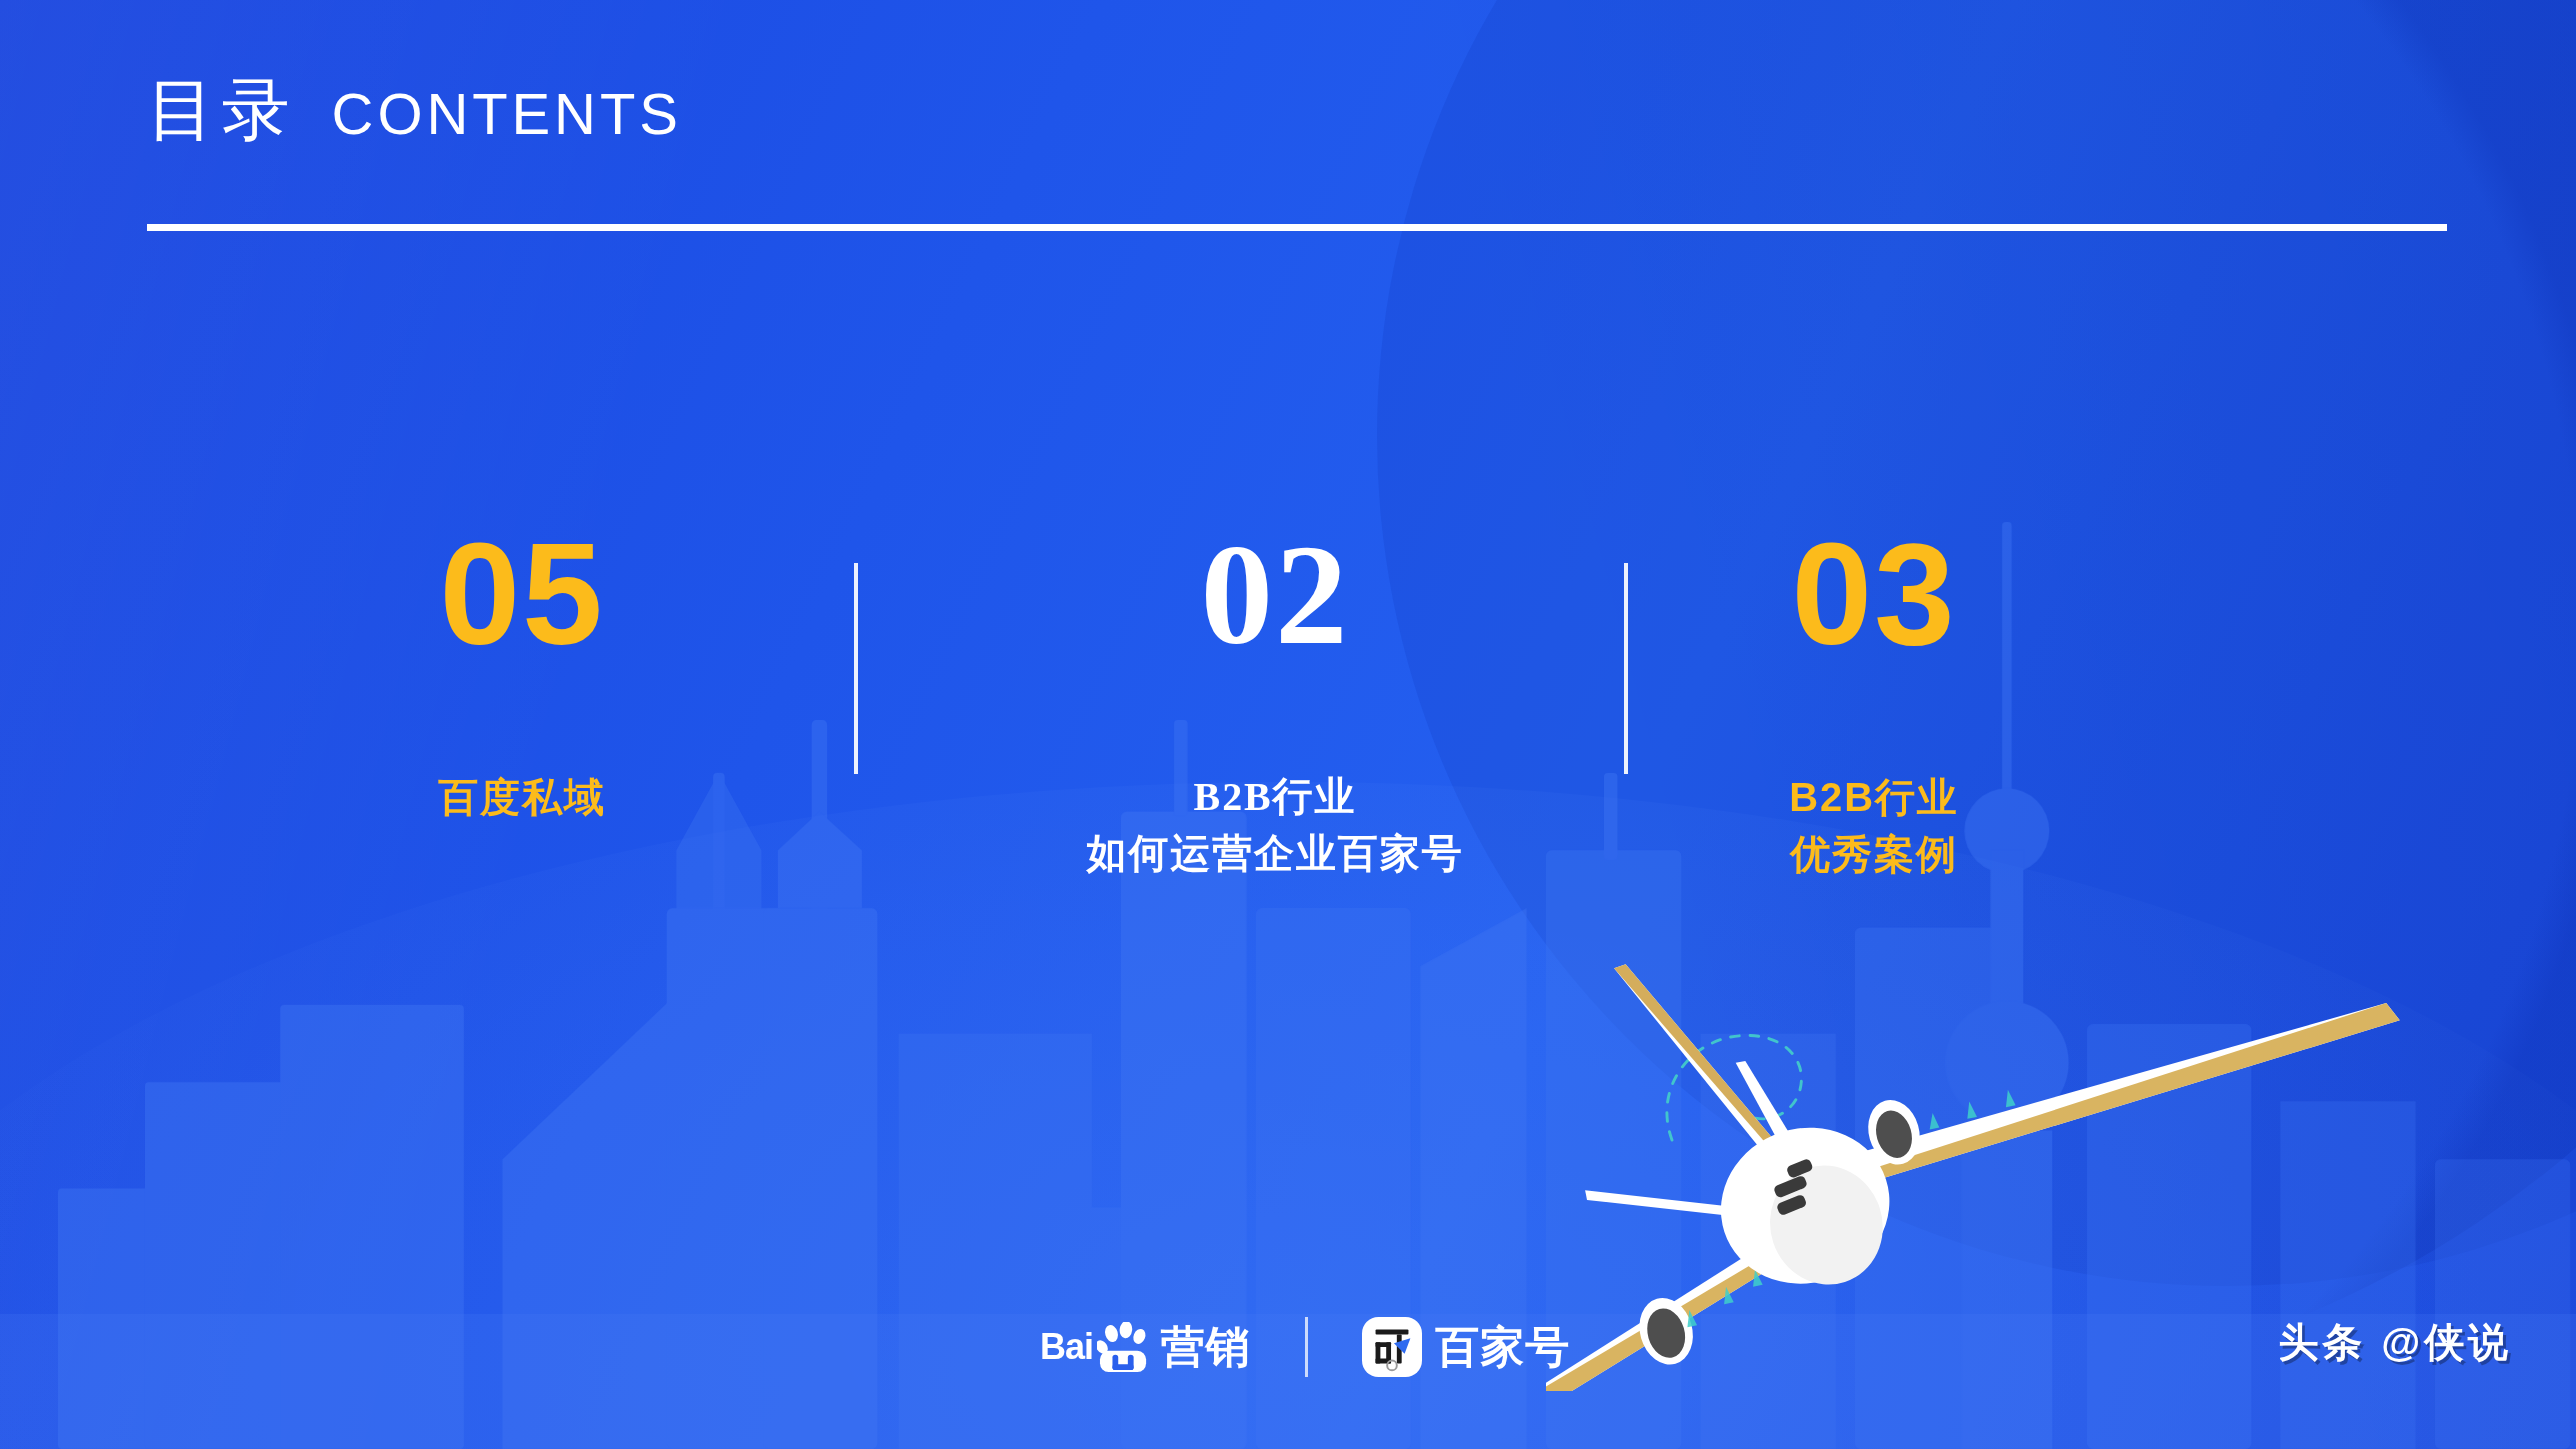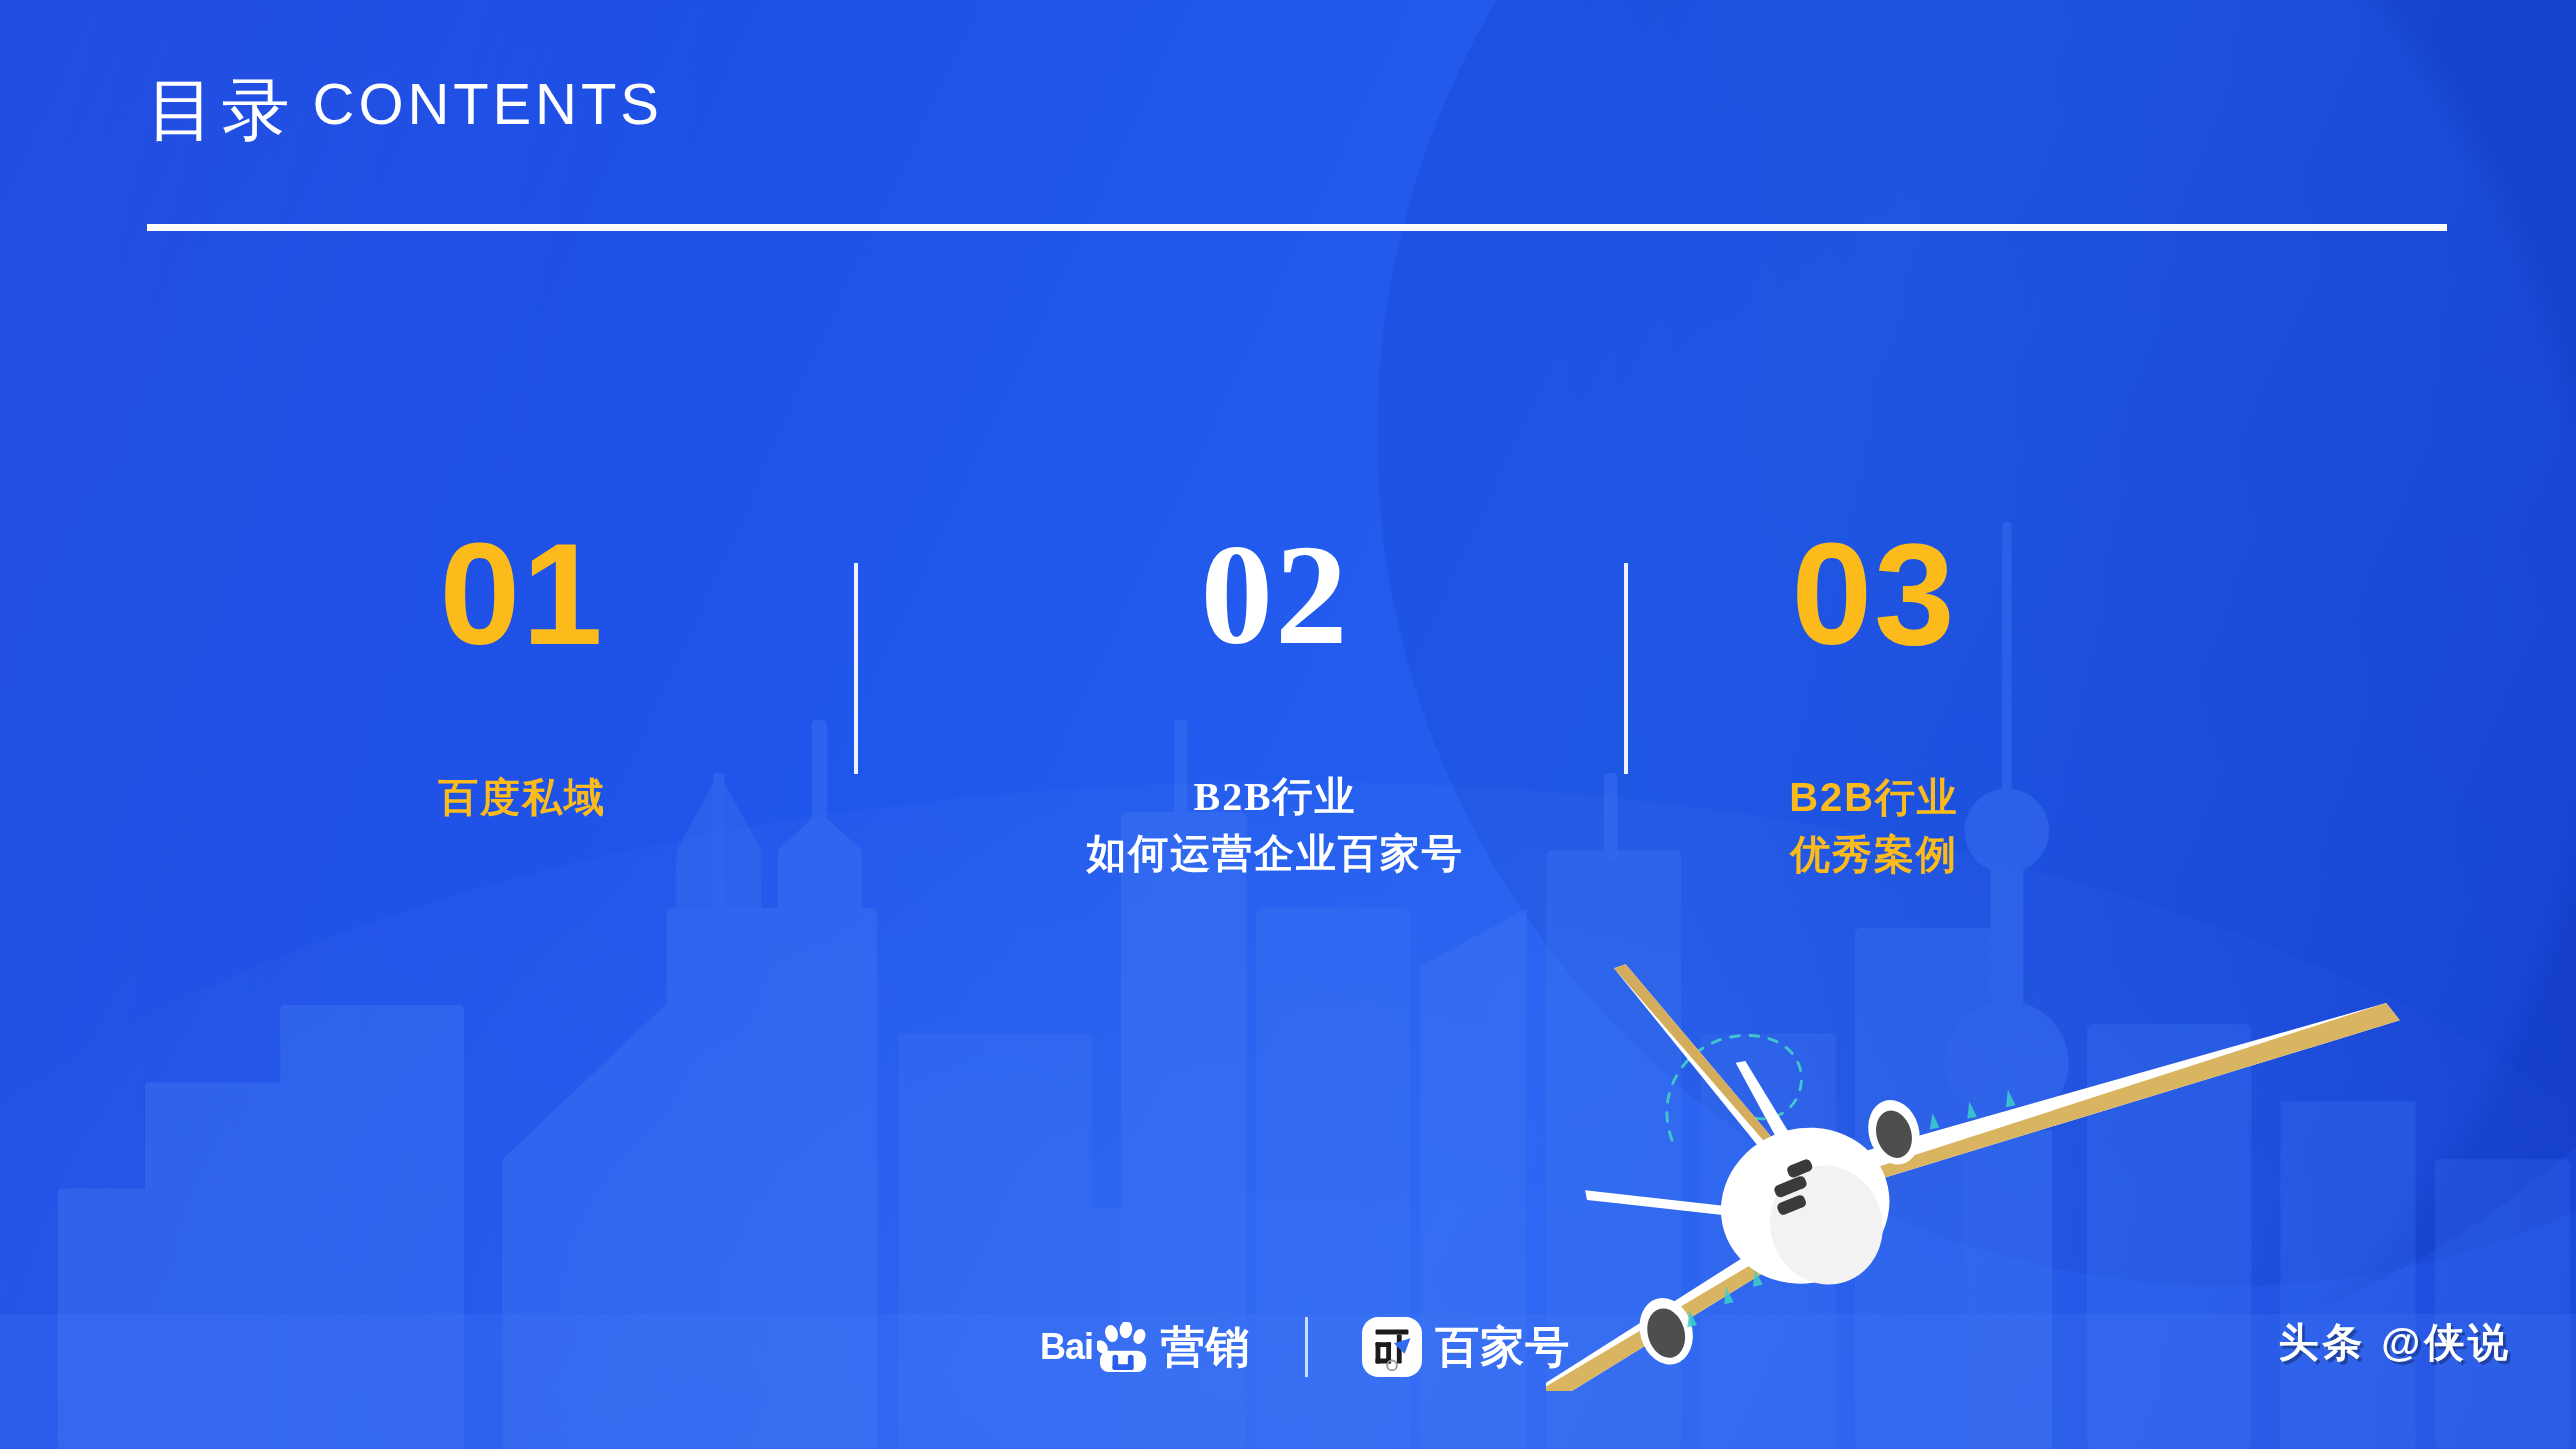--- a/index.html
+++ b/index.html
@@ -72,22 +72,22 @@
     width: 2576px;
     height: 1217px;
   }
 
   
   .header {
     position: absolute;
     left: 147px;
     top: 75px;
     display: flex;
-    align-items: flex-start;
-    gap: 16px;
+    align-items: flex-end;
+    gap: 35px;
     z-index: 6;
   }
   .header-cn {
     font-size: 68px;
     font-weight: 400;
     color: #ffffff;
     letter-spacing: 6.8px;
     line-height: 1;
   }
   .header-en {
@@ -286,21 +286,21 @@
 
   <div class="header">
     <span class="header-cn">目录</span>
     <span class="header-en">CONTENTS</span>
   </div>
   <div class="header-rule"></div>
 
   <div class="sections">
 
     <div class="section" style="left:319px; width:406px;">
-      <div class="sec-num gold">01</div>
+      <div class="sec-num gold">05</div>
       <div class="sec-label gold">
         <div>百度私域</div>
       </div>
     </div>
 
     <div class="divider" style="left:854px;"></div>
 
     <div class="section" style="left:966px; width:618px;">
       <div class="sec-num white">02</div>
       <div class="sec-label white">

